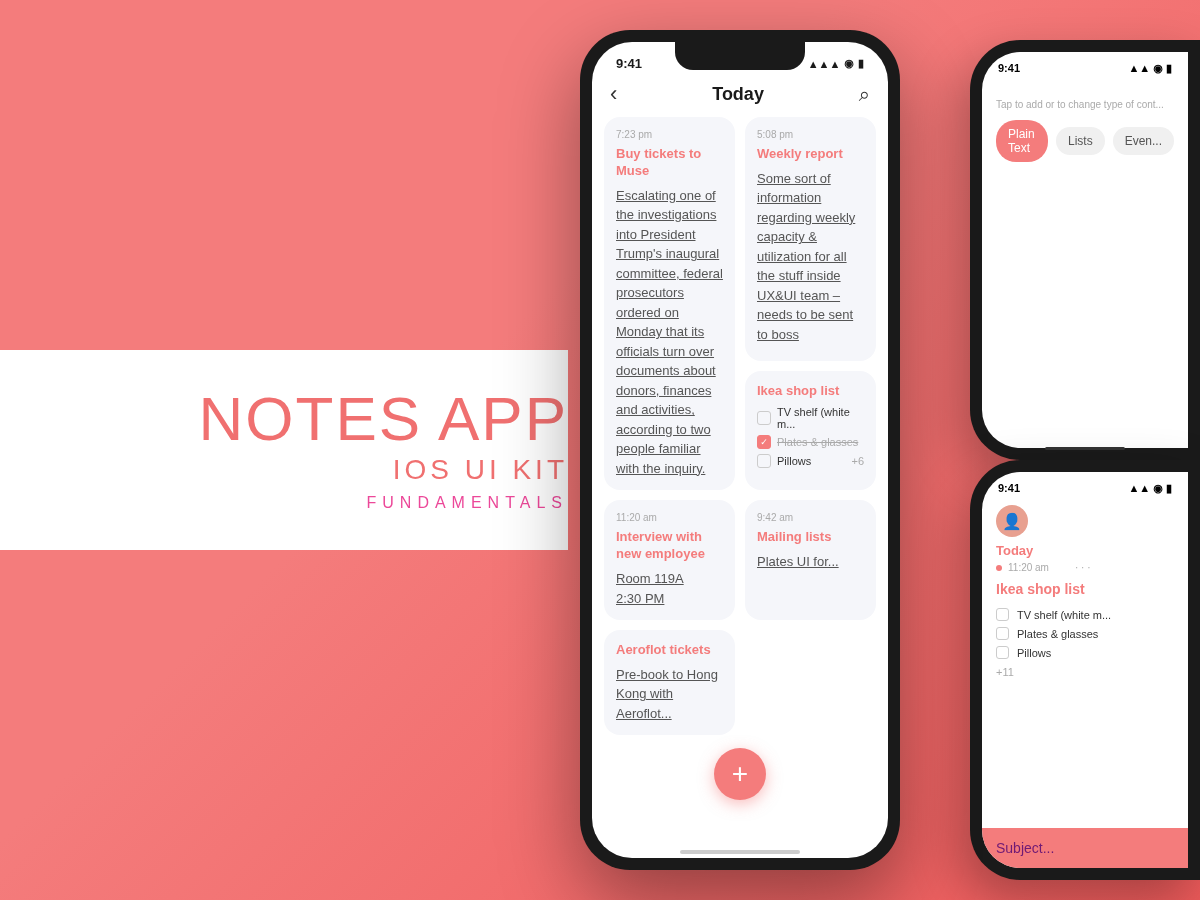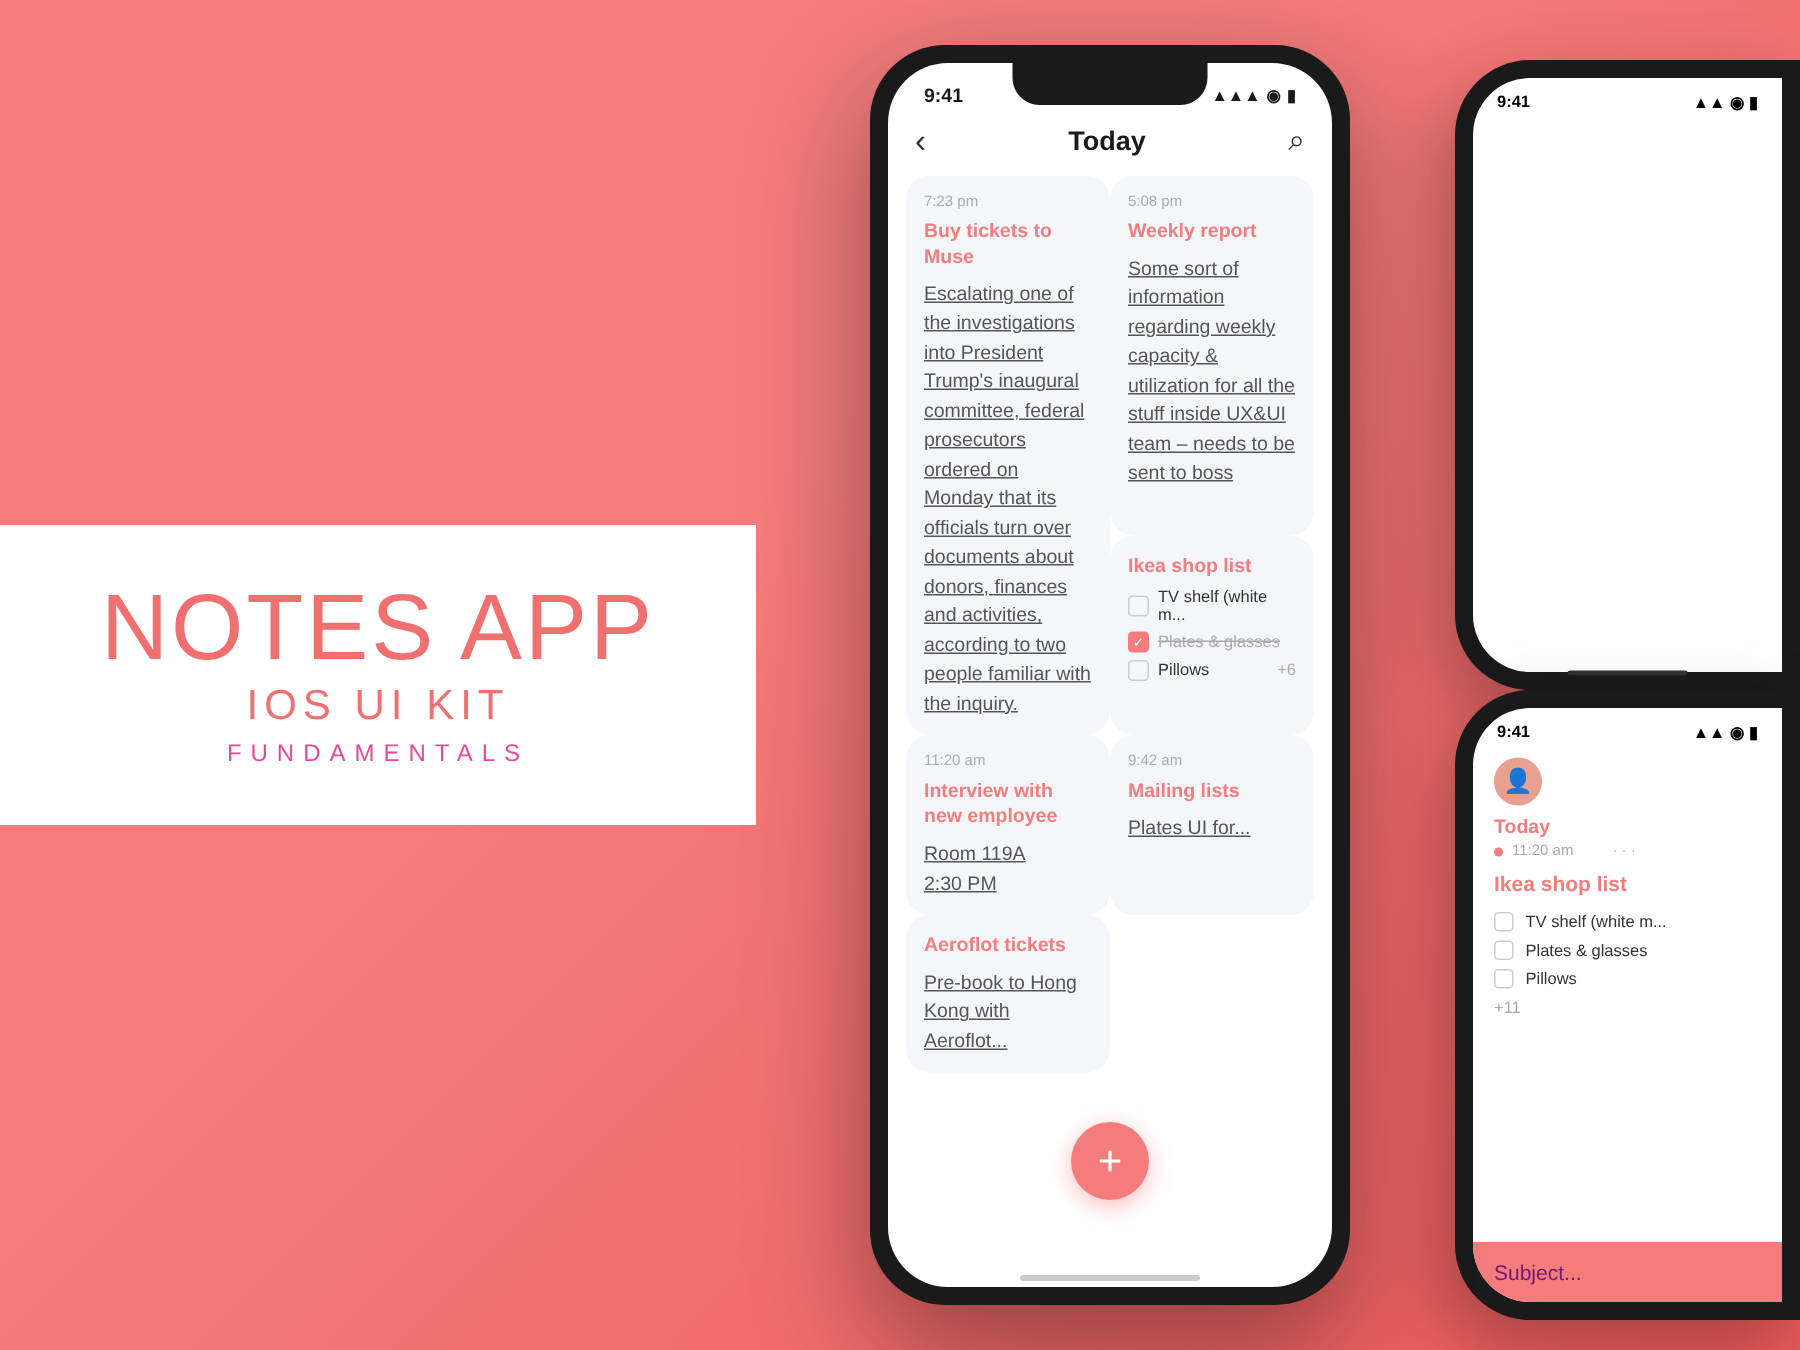--- a/index.html
+++ b/index.html
@@ -21,26 +21,26 @@
       align-items: center;
       justify-content: center;
     }
 
     
     .white-band {
       position: absolute;
       left: 0;
       top: 50%;
       transform: translateY(-50%);
-      width: 504px;
+      width: 568px;
       height: 200px;
       background: white;
       display: flex;
       flex-direction: column;
-      align-items: center;
+      align-items: flex-end;
       justify-content: center;
     }
 
     .app-title {
       font-size: 62px;
       font-weight: 300;
       color: #f07070;
       letter-spacing: 2px;
       line-height: 1;
     }
@@ -163,20 +163,21 @@
     .scroll-content {
       flex: 1;
       overflow: hidden;
       padding: 0 12px;
     }
 
     
     .notes-grid {
       display: grid;
       grid-template-columns: 1fr 1fr;
+      gap: 10px;
     }
 
     .note-card {
       background: #f5f6fa;
       border-radius: 16px;
       padding: 12px;
       position: relative;
     }
 
     .note-time {
@@ -528,20 +529,28 @@
 
     <div class="fab">+</div>
   </div>
 
   <div class="phone-right-top">
     <div class="phone-screen">
       <div class="rb-status-bar">
         <span>9:41</span>
         <span>▲▲ ◉ ▮</span>
       </div>
+      <div class="rt-content">
+        <div class="rt-hint">Tap to add or to change type of cont...</div>
+        <div class="rt-buttons">
+          <div class="rt-btn active">Plain Text</div>
+          <div class="rt-btn inactive">Lists</div>
+          <div class="rt-btn inactive">Even...</div>
+        </div>
+      </div>
 
       <div style="width:80px; height:3px; background:#333; border-radius:2px; margin:auto; margin-top: auto; position:absolute; bottom:10px; left:50%; transform:translateX(-50%);"></div>
     </div>
   </div>
 
   <div class="phone-right-bottom">
     <div class="phone-screen" style="position:relative;">
       <div class="rb-status-bar">
         <span>9:41</span>
         <span>▲▲ ◉ ▮</span>

